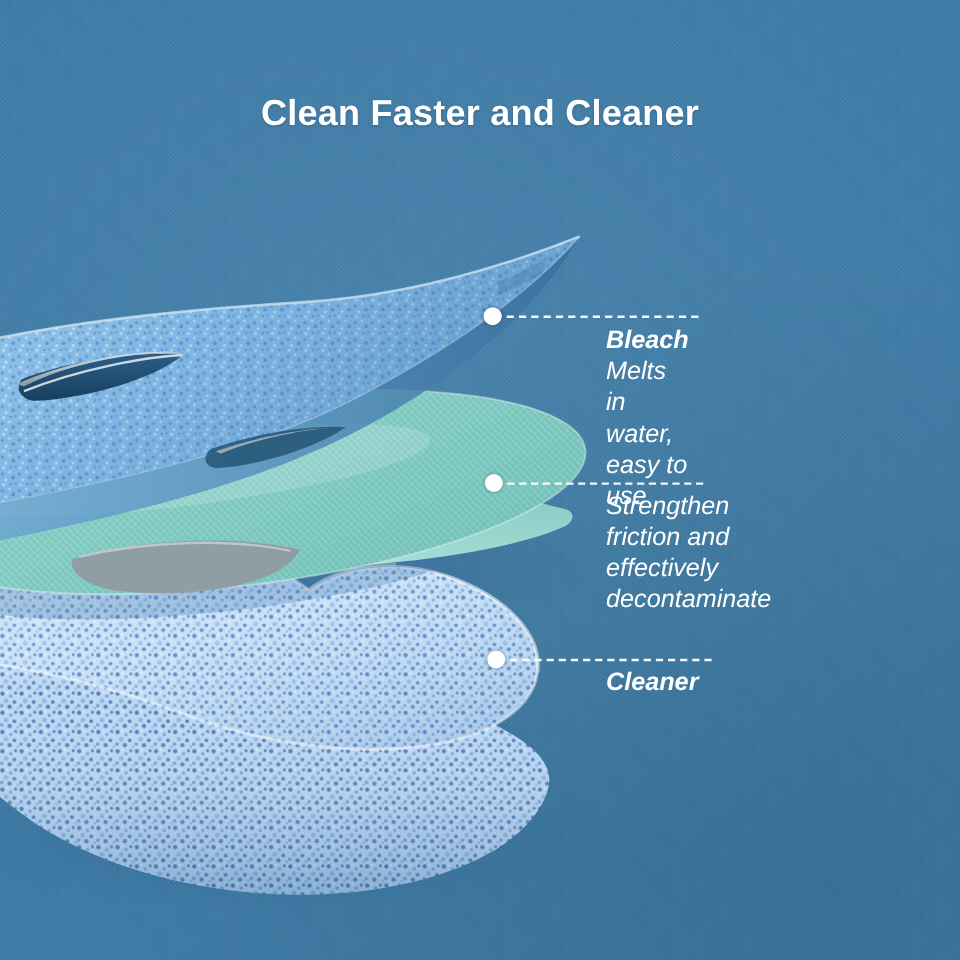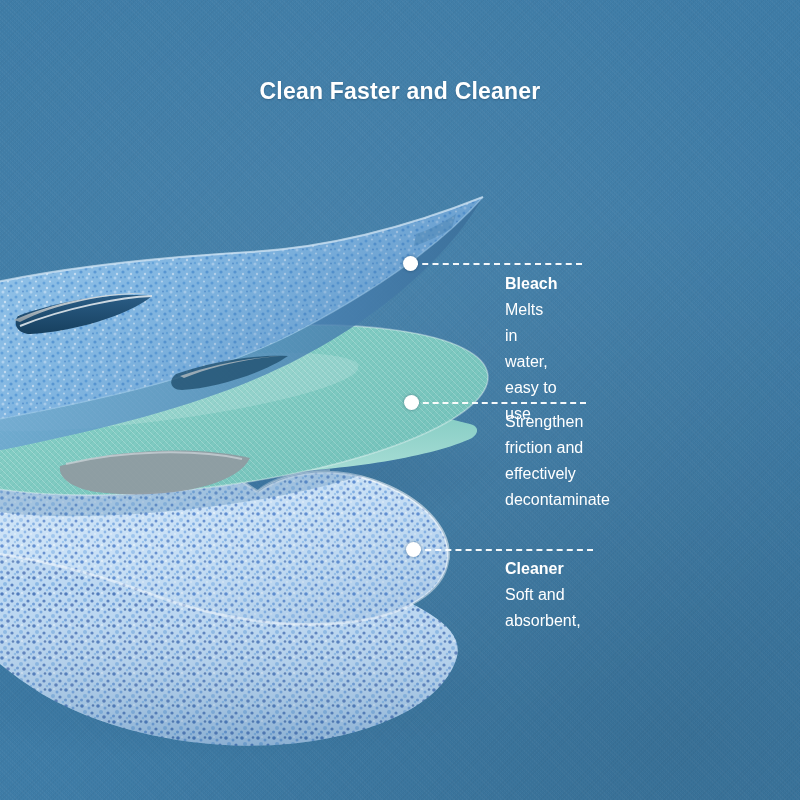--- a/index.html
+++ b/index.html
@@ -22,37 +22,37 @@
   }
   .bg-vig{
     position:absolute;inset:0;
     background:radial-gradient(120% 95% at 42% 40%, rgba(255,255,255,.055), rgba(0,0,0,0) 58%),
                radial-gradient(130% 110% at 85% 92%, rgba(0,0,0,.10), rgba(0,0,0,0) 60%);
   }
 
   
   .title{
     position:absolute;left:0;right:0;top:78px;text-align:center;
-    color:#ffffff;font-size:23px;font-weight:bold;letter-spacing:.2px;
+    color:#ffffff;font-size:30px;font-weight:bold;letter-spacing:.2px;
     text-shadow:0 1px 2px rgba(10,40,65,.30);
   }
 
   
   .art{position:absolute;left:0;top:0;width:800px;height:800px;}
 
   
   .callout{position:absolute;}
   .dot{
     position:absolute;width:15px;height:15px;border-radius:50%;
     background:#ffffff;box-shadow:0 0 3px rgba(8,40,65,.45);
   }
   .dash{
     position:absolute;height:0;border-top:2px dashed #ffffff;opacity:.95;
   }
-  .ctext{position:absolute;color:#ffffff;font-size:16px;line-height:26px;}
+  .ctext{position:absolute;color:#ffffff;font-size:21px;line-height:26px;font-style:italic;}
   .ctext .head{display:block;font-weight:600;}
   .ctext .sub{display:block;font-weight:400;}
 </style>
 </head>
 <body>
 
 <div id="stage">
 
   <div class="bg-base"></div>
   <div class="bg-tex"></div>
@@ -302,17 +302,16 @@
       <span class="sub">Strengthen friction and</span>
       <span class="sub">effectively decontaminate</span>
     </span>
   </div>
 
   <div class="callout">
     <span class="dot" id="dot2" style="left: 406px; top: 542px;"></span>
     <span class="dash" id="dash2" style="left: 415px; top: 549px; width: 178px;"></span>
     <span class="ctext" id="txt2" style="left: 505px; top: 556px;">
       <span class="head">Cleaner</span>
-      <span class="sub">Soft and absorbent,</span>
     </span>
   </div>
 
 </div>
 
 </body></html>

